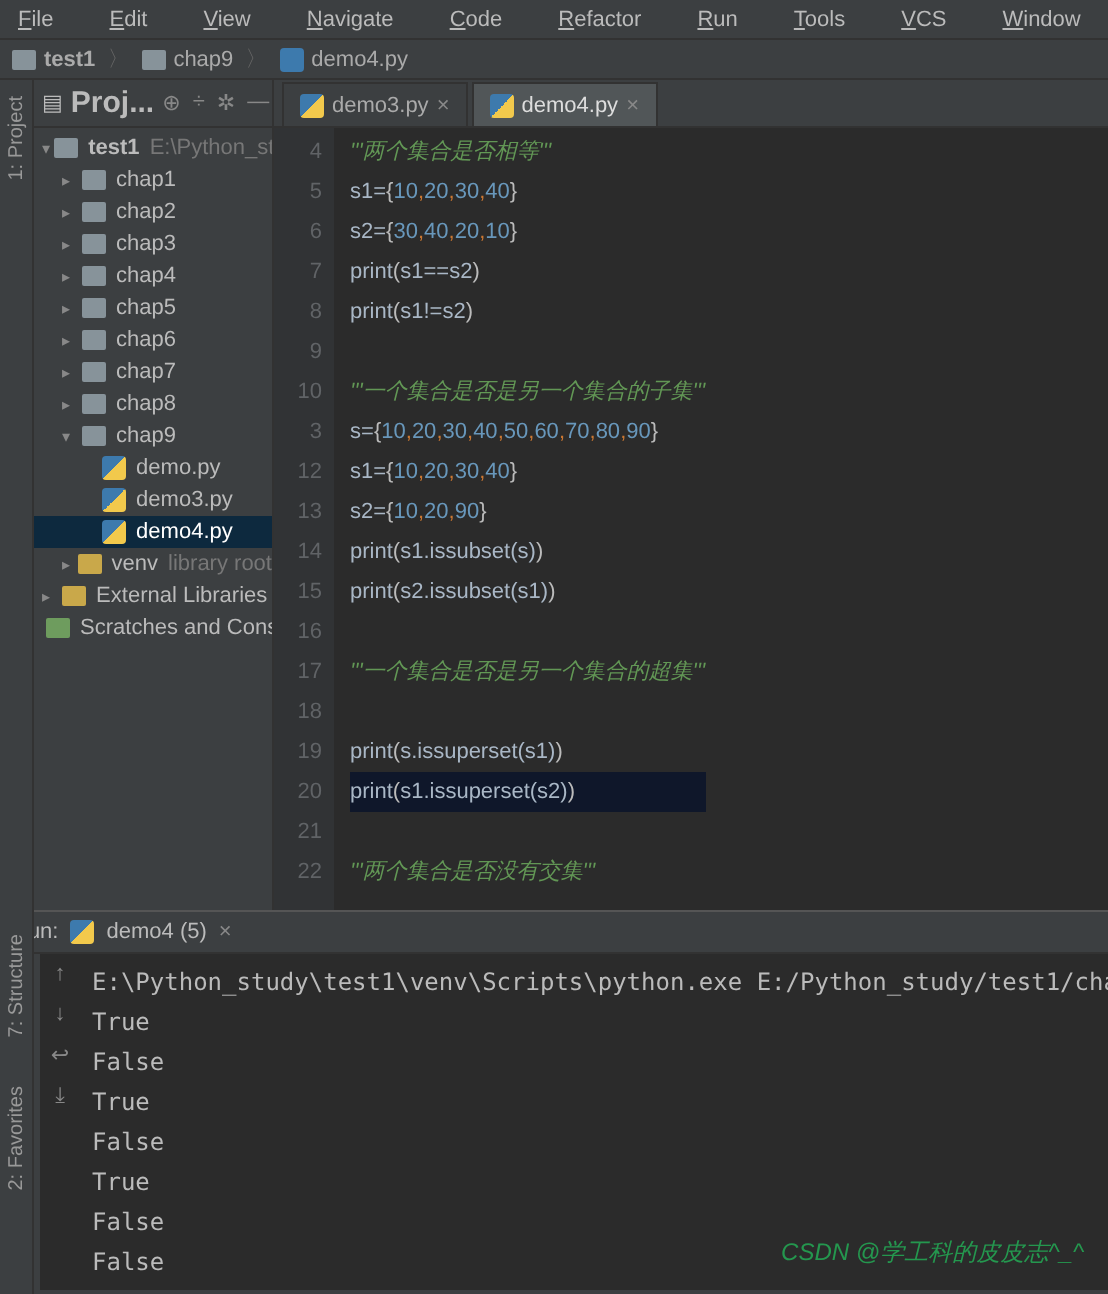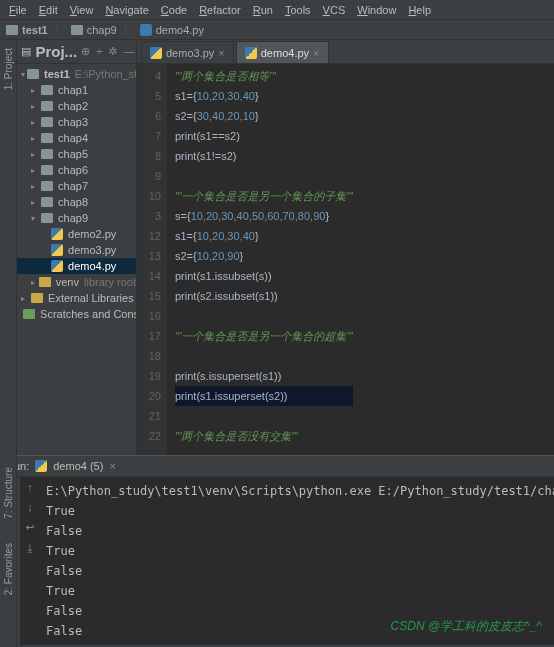--- a/index.html
+++ b/index.html
@@ -1,17 +1,17 @@
 <!DOCTYPE html>
 <html><head>
 <meta charset="utf-8">
 <style>
 * { margin: 0; padding: 0; box-sizing: border-box; font-family: "Segoe UI", Arial, sans-serif; font-size: 11px; }
 body { background: #3c3f41; color: #bbbbbb; width: 554px; height: 647px; overflow: hidden; position: relative; }
-.menubar { background: #3c3f41; height: 20px; display: flex; align-items: center; padding: 0 4px; gap: 2px; border-bottom: 1px solid #323232; }
+.menubar { background: #3c3f41; height: 20px; display: flex; align-items: center; padding: 0 4px; gap: 18px; border-bottom: 1px solid #323232; }
 .menubar span { padding: 2px 5px; cursor: pointer; color: #bbbbbb; }
 .menubar span u { text-decoration: underline; }
 .breadcrumb { background: #3c3f41; height: 20px; display: flex; align-items: center; padding: 0 6px; gap: 4px; font-size: 11px; color: #aaa; border-bottom: 1px solid #323232; }
 .breadcrumb .folder-icon { width: 12px; height: 10px; background: #87939a; border-radius: 1px; display: inline-block; }
 .breadcrumb .sep { color: #666; margin: 0 2px; }
 .breadcrumb .py-icon { width: 12px; height: 12px; background: #3d7aad; border-radius: 2px; display: inline-block; }
 .main { display: flex; height: 415px; }
 .leftbar { width: 17px; background: #3c3f41; border-right: 1px solid #323232; display: flex; flex-direction: column; align-items: center; padding-top: 4px; gap: 20px; }
 .leftbar-tab { writing-mode: vertical-rl; transform: rotate(180deg); font-size: 10px; color: #999; padding: 4px 0; cursor: pointer; }
 .project-panel { width: 120px; background: #3c3f41; border-right: 1px solid #323232; display: flex; flex-direction: column; }
@@ -145,21 +145,21 @@
           <span>&nbsp;chap8</span>
         </div>
         <div class="tree-node" style="padding-left: 14px;">
           <span class="arrow">▾</span>
           <span class="folder-icon"></span>
           <span>&nbsp;chap9</span>
         </div>
         <div class="tree-node" style="padding-left: 24px;">
           <span class="arrow"></span>
           <span class="py-icon"></span>
-          <span>&nbsp;demo2.py</span>
+          <span>&nbsp;demo.py</span>
         </div>
         <div class="tree-node" style="padding-left: 24px;">
           <span class="arrow"></span>
           <span class="py-icon"></span>
           <span>&nbsp;demo3.py</span>
         </div>
         <div class="tree-node selected" style="padding-left: 24px;">
           <span class="arrow"></span>
           <span class="py-icon"></span>
           <span>&nbsp;demo4.py</span>

